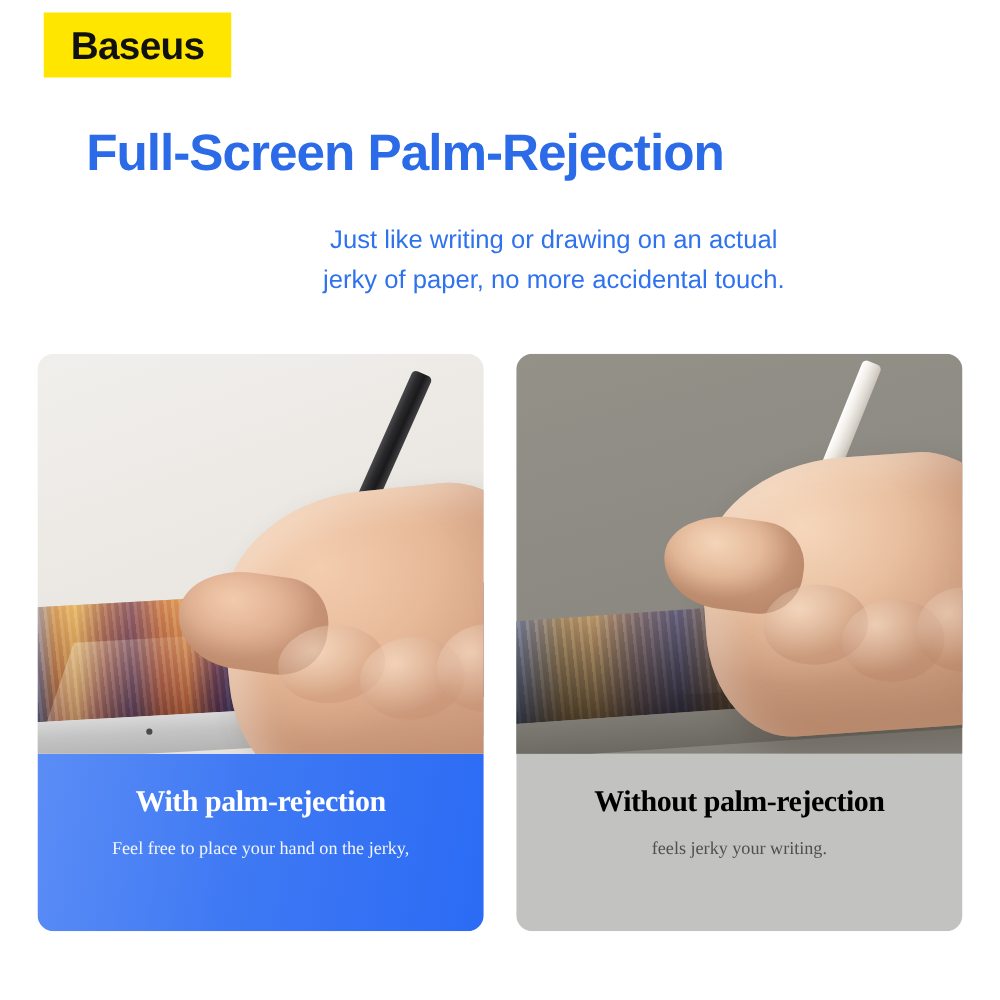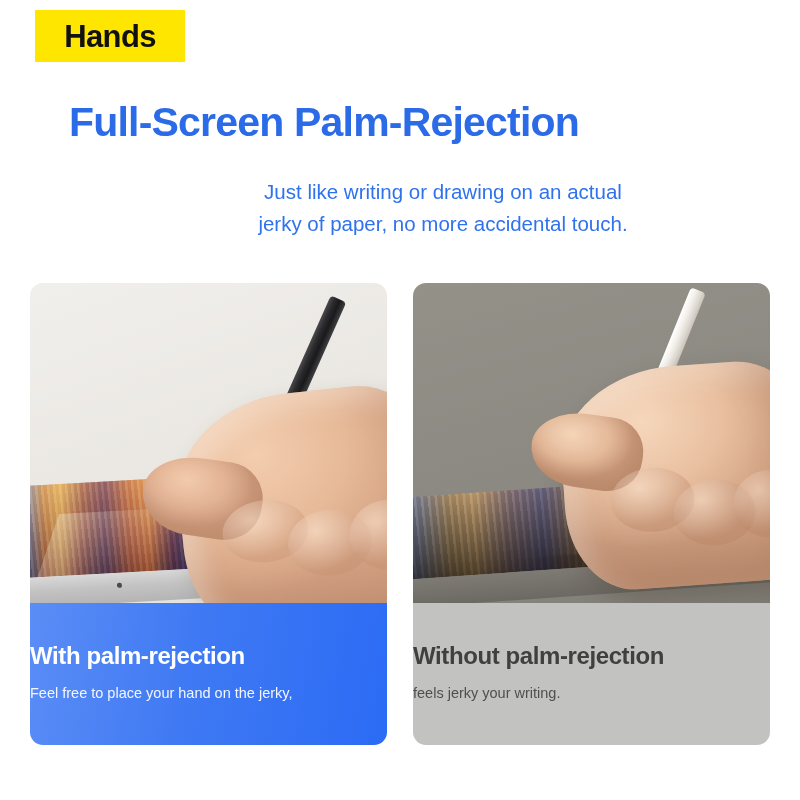--- a/index.html
+++ b/index.html
@@ -320,52 +320,53 @@
     top: 254px;
     width: 0; height: 0;
     border-left: 5.5px solid transparent;
     border-right: 5.5px solid transparent;
     border-top: 36px solid #EDE9E2;
   }
 
   
   .caption {
     flex: 1;
-    padding-top: 40px;
-    text-align: left;
+    padding-top: 26px;
+    text-align: center;
     box-sizing: border-box;
+    font-family: Liberation Serif, serif;
   }
   .caption-left {
     background: linear-gradient(100deg, #5B8DF6 0%, #3F79F3 45%, #2B6BF5 100%);
   }
   .caption-right {
     background: #C2C2C0;
   }
   .caption-title {
     font-size: 24px;
     font-weight: bold;
     letter-spacing: -0.4px;
     line-height: 1.1;
     margin-bottom: 14px;
   }
   .caption-left .caption-title { color: #FFFFFF; }
-  .caption-right .caption-title { color: #404040; }
+  .caption-right .caption-title { color: #000000; }
   .caption-body {
     font-size: 14.5px;
     line-height: 21px;
   }
   .caption-left .caption-body { color: #F2F6FF; }
   .caption-right .caption-body { color: #4F4F4F; }
   .caption-body div { white-space: nowrap; }
 </style>
 </head>
 <body>
 
 <div class="logo-box">
-  <span class="logo-text">Hands</span>
+  <span class="logo-text">Baseus</span>
 </div>
 
 <div class="headline">Full-Screen Palm-Rejection</div>
 
 <div class="subhead">
   <div>Just like writing or drawing on an actual</div>
   <div>jerky of paper, no more accidental touch.</div>
 </div>
 
 <div class="panels">

